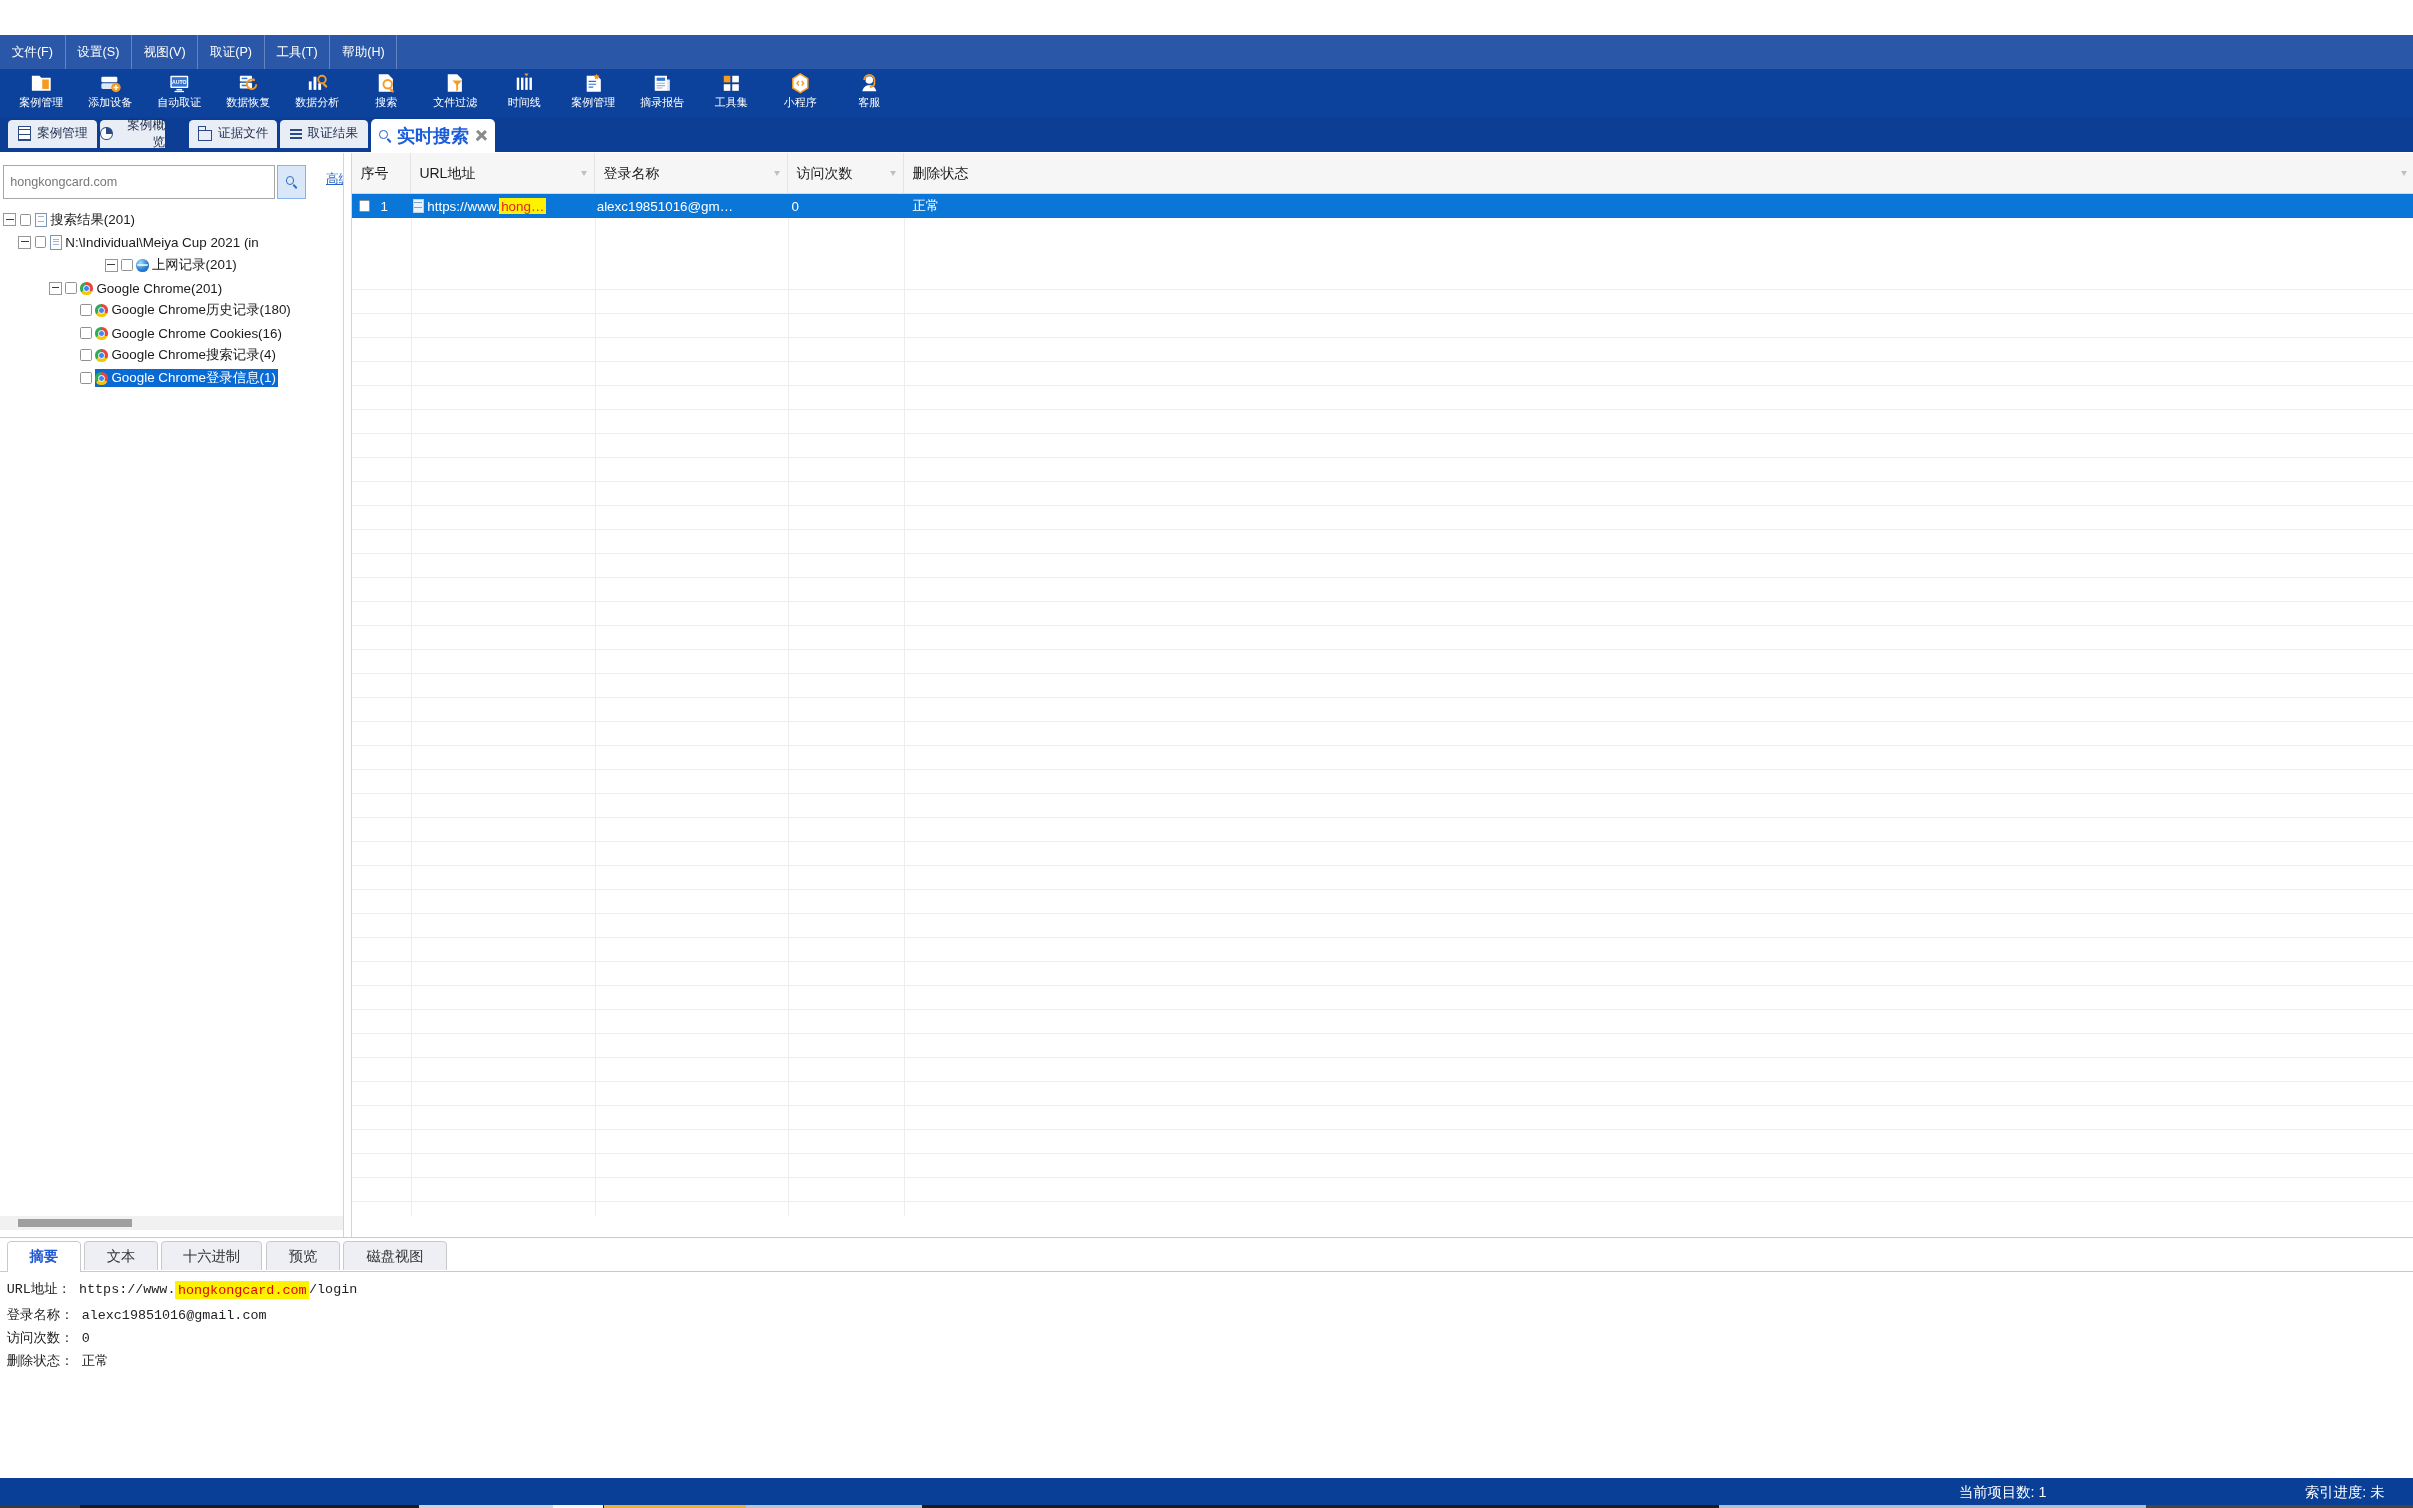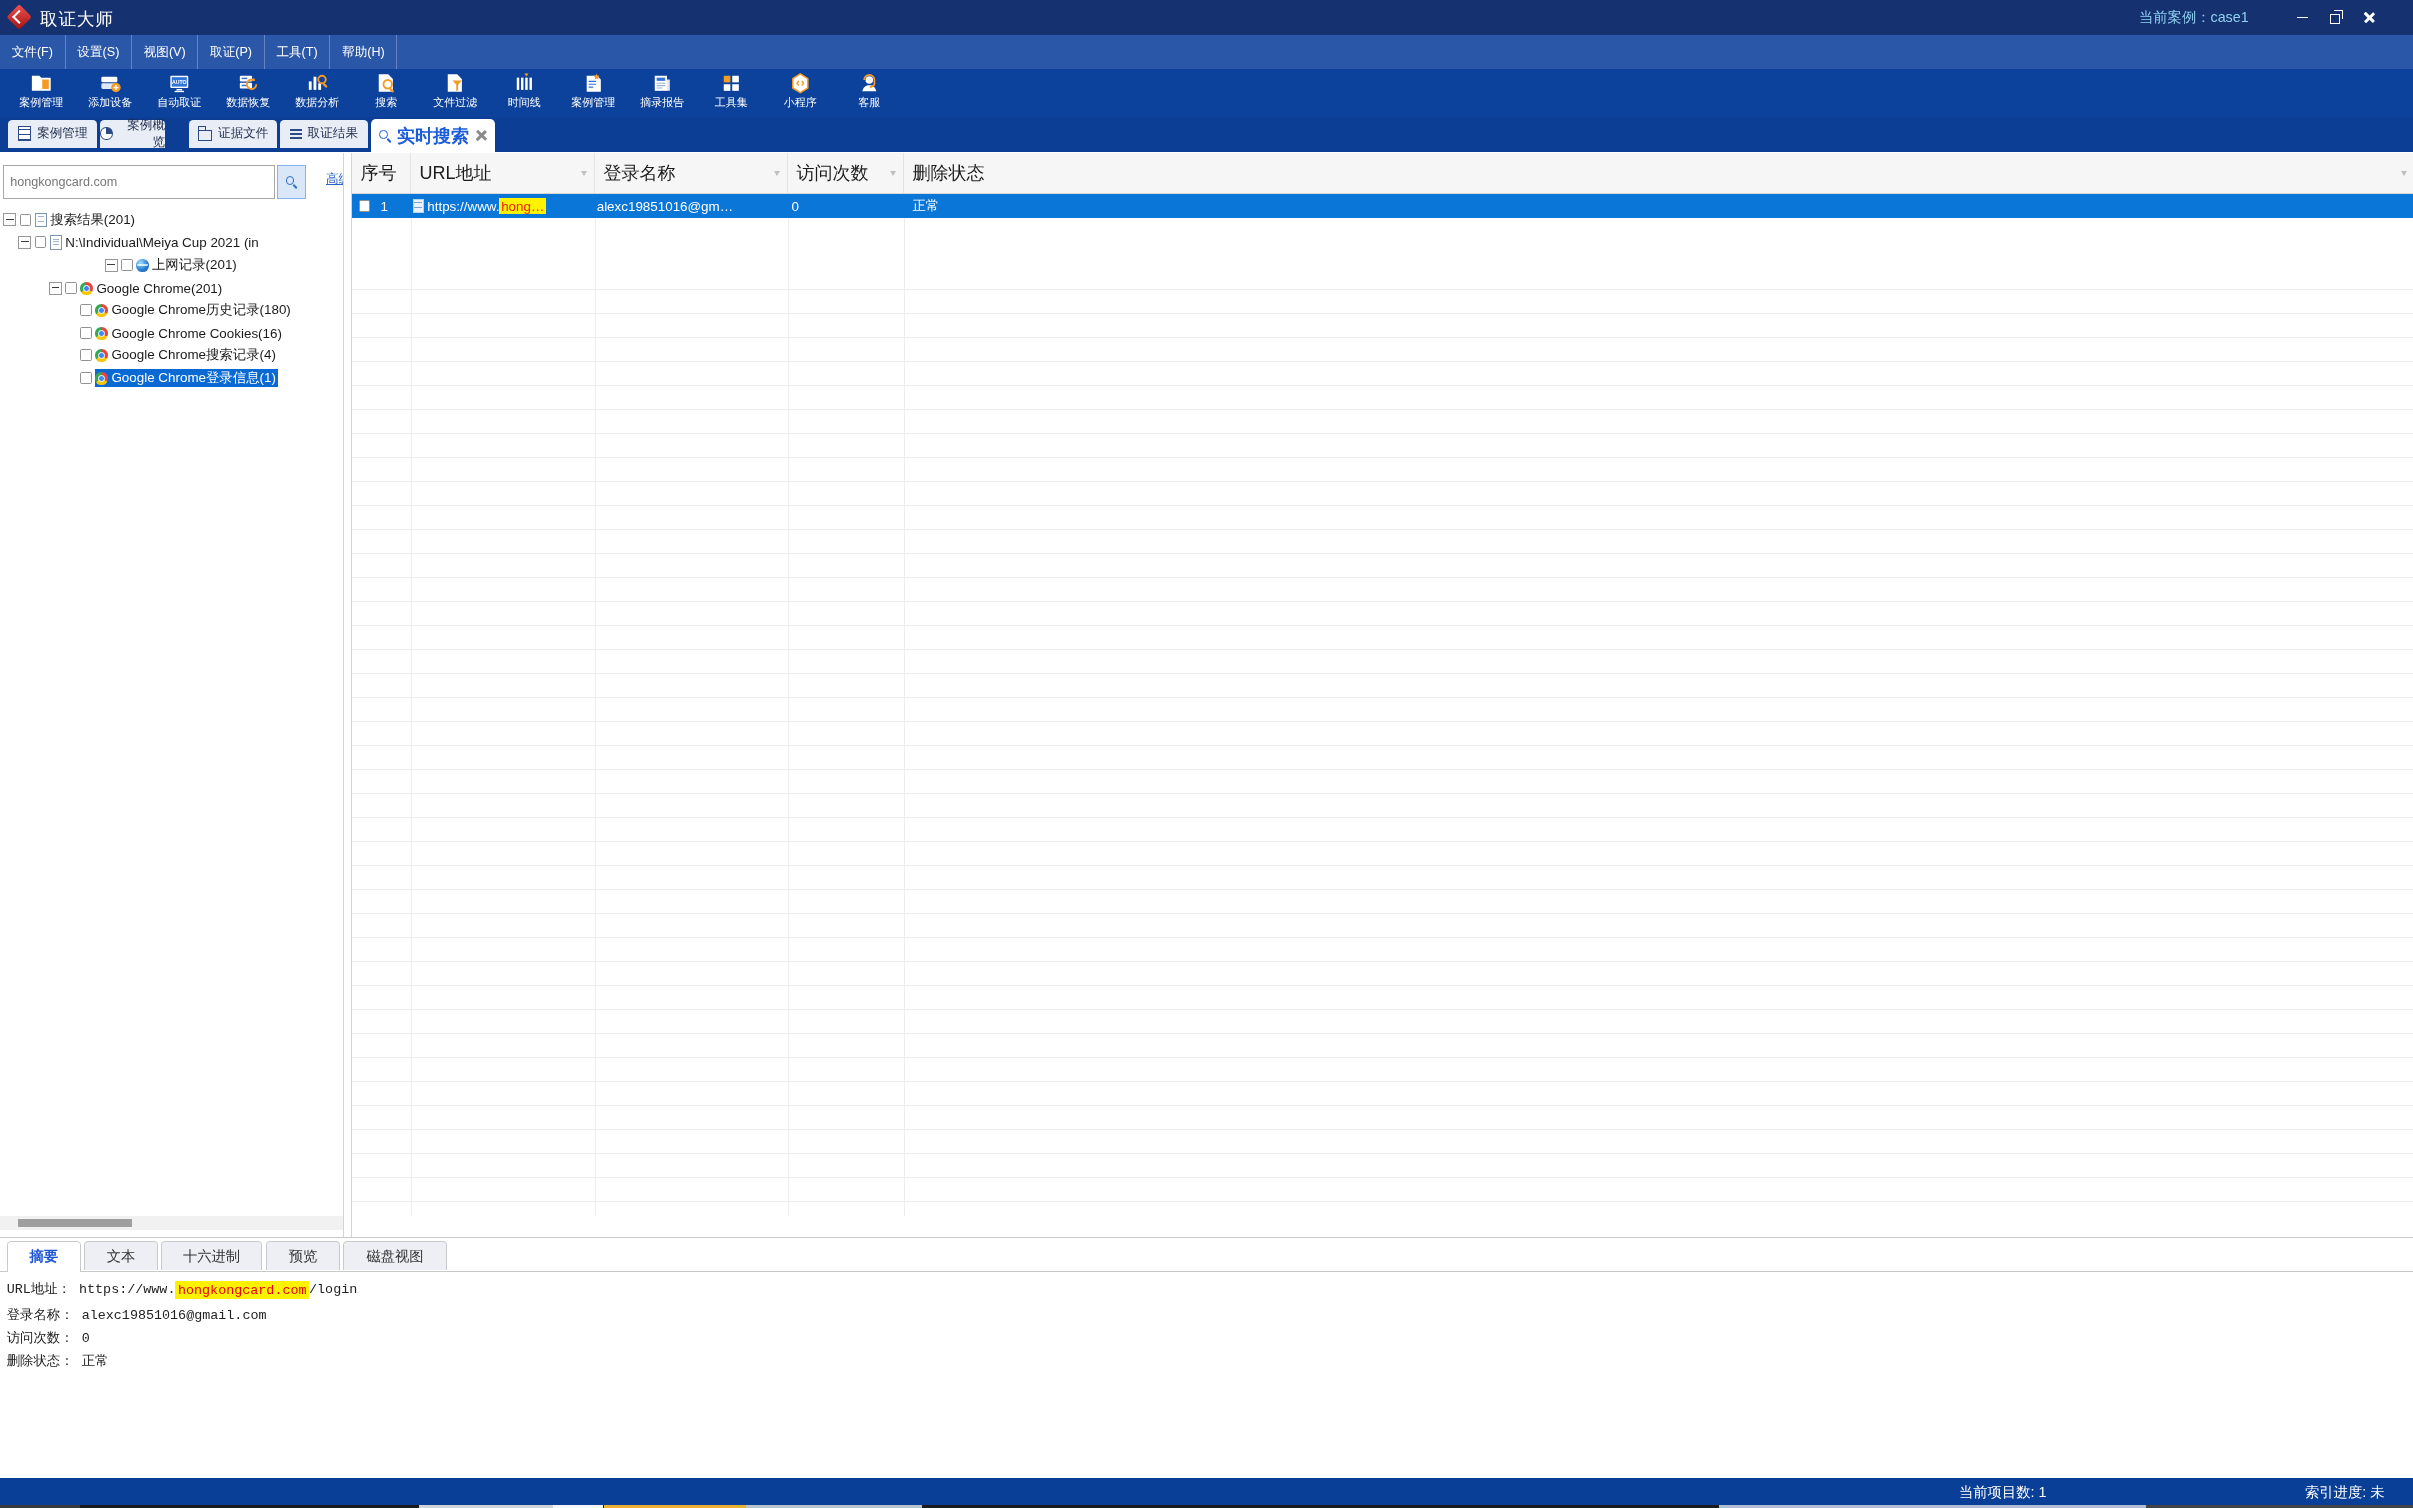--- a/index.html
+++ b/index.html
@@ -76,21 +76,21 @@
   .isel{display:flex;align-items:center;padding-right:1.7px;}
   .trow.selected .isel{background:#0a6ad4;}
   .trow.selected .tlabel{color:#fff;}
   .lvl0{padding-left:3.4px;} .lvl1{padding-left:18.4px;} .lvl2{justify-content:center;} .lvl3{padding-left:49px;} .lvl4{padding-left:64px;}
   .hscroll{position:absolute;left:0;top:1063px;width:343px;height:14.3px;background:#f1f1f1;}
   .hthumb{position:absolute;left:18.4px;top:3.4px;width:114px;height:7.5px;background:#9f9f9f;cursor:pointer;}
   .vsplit{position:absolute;left:343px;top:0;width:9.2px;height:1085px;background:#fff;
       border-left:0.8px solid #d4d4d4;border-right:0.8px solid #d4d4d4;box-sizing:border-box;cursor:col-resize;}
   
   .thead{position:absolute;left:352px;top:0;width:2061px;height:41px;background:#f6f6f6;border-bottom:0.8px solid #d8d8d8;display:flex;box-sizing:border-box;}
-  .th{position:relative;height:40px;line-height:40px;font-size:18px;color:#1c1c1c;padding-left:8.4px;
+  .th{position:relative;height:40px;line-height:40px;font-size:14px;color:#1c1c1c;padding-left:8.4px;
       border-right:0.8px solid #e3e3e3;box-sizing:border-box;flex:none;}
   .filt{position:absolute;right:6.7px;top:17.6px;width:0;height:0;border-left:3.4px solid transparent;
         border-right:3.4px solid transparent;border-top:5px solid #c0c0c0;cursor:pointer;}
   .drow{position:absolute;left:352px;top:41px;width:2061px;height:24px;background:#0a76d8;display:flex;
         align-items:center;color:#fff;font-size:13.4px;cursor:pointer;}
   .dcell{height:24px;display:flex;align-items:center;flex:none;box-sizing:border-box;overflow:hidden;}
   .dcell .cb{margin-left:6.7px;margin-right:0;}
   .rowdoc{width:9.2px;height:11.7px;background:#eaf2fb;border:0.8px solid #bcd3ec;position:relative;flex:none;margin:0 3.4px 0 1.7px;}
   .rowdoc::after{content:"";position:absolute;left:0.8px;right:0.8px;top:1.7px;height:6.7px;
       background:repeating-linear-gradient(#7ba4cf 0 0.8px,transparent 0.8px 2.5px);}
@@ -113,34 +113,20 @@
   .statusbar{position:absolute;left:0;top:1478px;width:2413px;height:27px;background:#0a3f98;color:#fff;font-size:14.3px;}
   .statusbar span{position:absolute;top:5px;white-space:nowrap;}
   .taskedge{position:absolute;left:0;top:1505px;width:2413px;height:3.4px;background:#1b1b1b;}
   .tseg{position:absolute;top:0;height:3.4px;}
 </style>
 </head>
 <body>
 
 <div class="screen">
 
-  <div class="titlebar">
-    <div class="logo"></div>
-    <div class="apptitle">取证大师</div>
-    <div class="caselabel">当前案例：case1</div>
-    <div class="wbtn" style="left:2288px;">
-        <i class="ic-min"></i>
-      </div>
-    <div class="wbtn" style="left:2321px;">
-        <i class="ic-rest"></i>
-      </div>
-    <div class="wbtn" style="left:2355px;">
-        <i class="ic-cls"></i>
-      </div>
-  </div>
 
   <div class="menubar">
     <div class="menu-item">文件(F)</div>
     <div class="menu-item">设置(S)</div>
     <div class="menu-item">视图(V)</div>
     <div class="menu-item">取证(P)</div>
     <div class="menu-item">工具(T)</div>
     <div class="menu-item">帮助(H)</div>
   </div>
 

